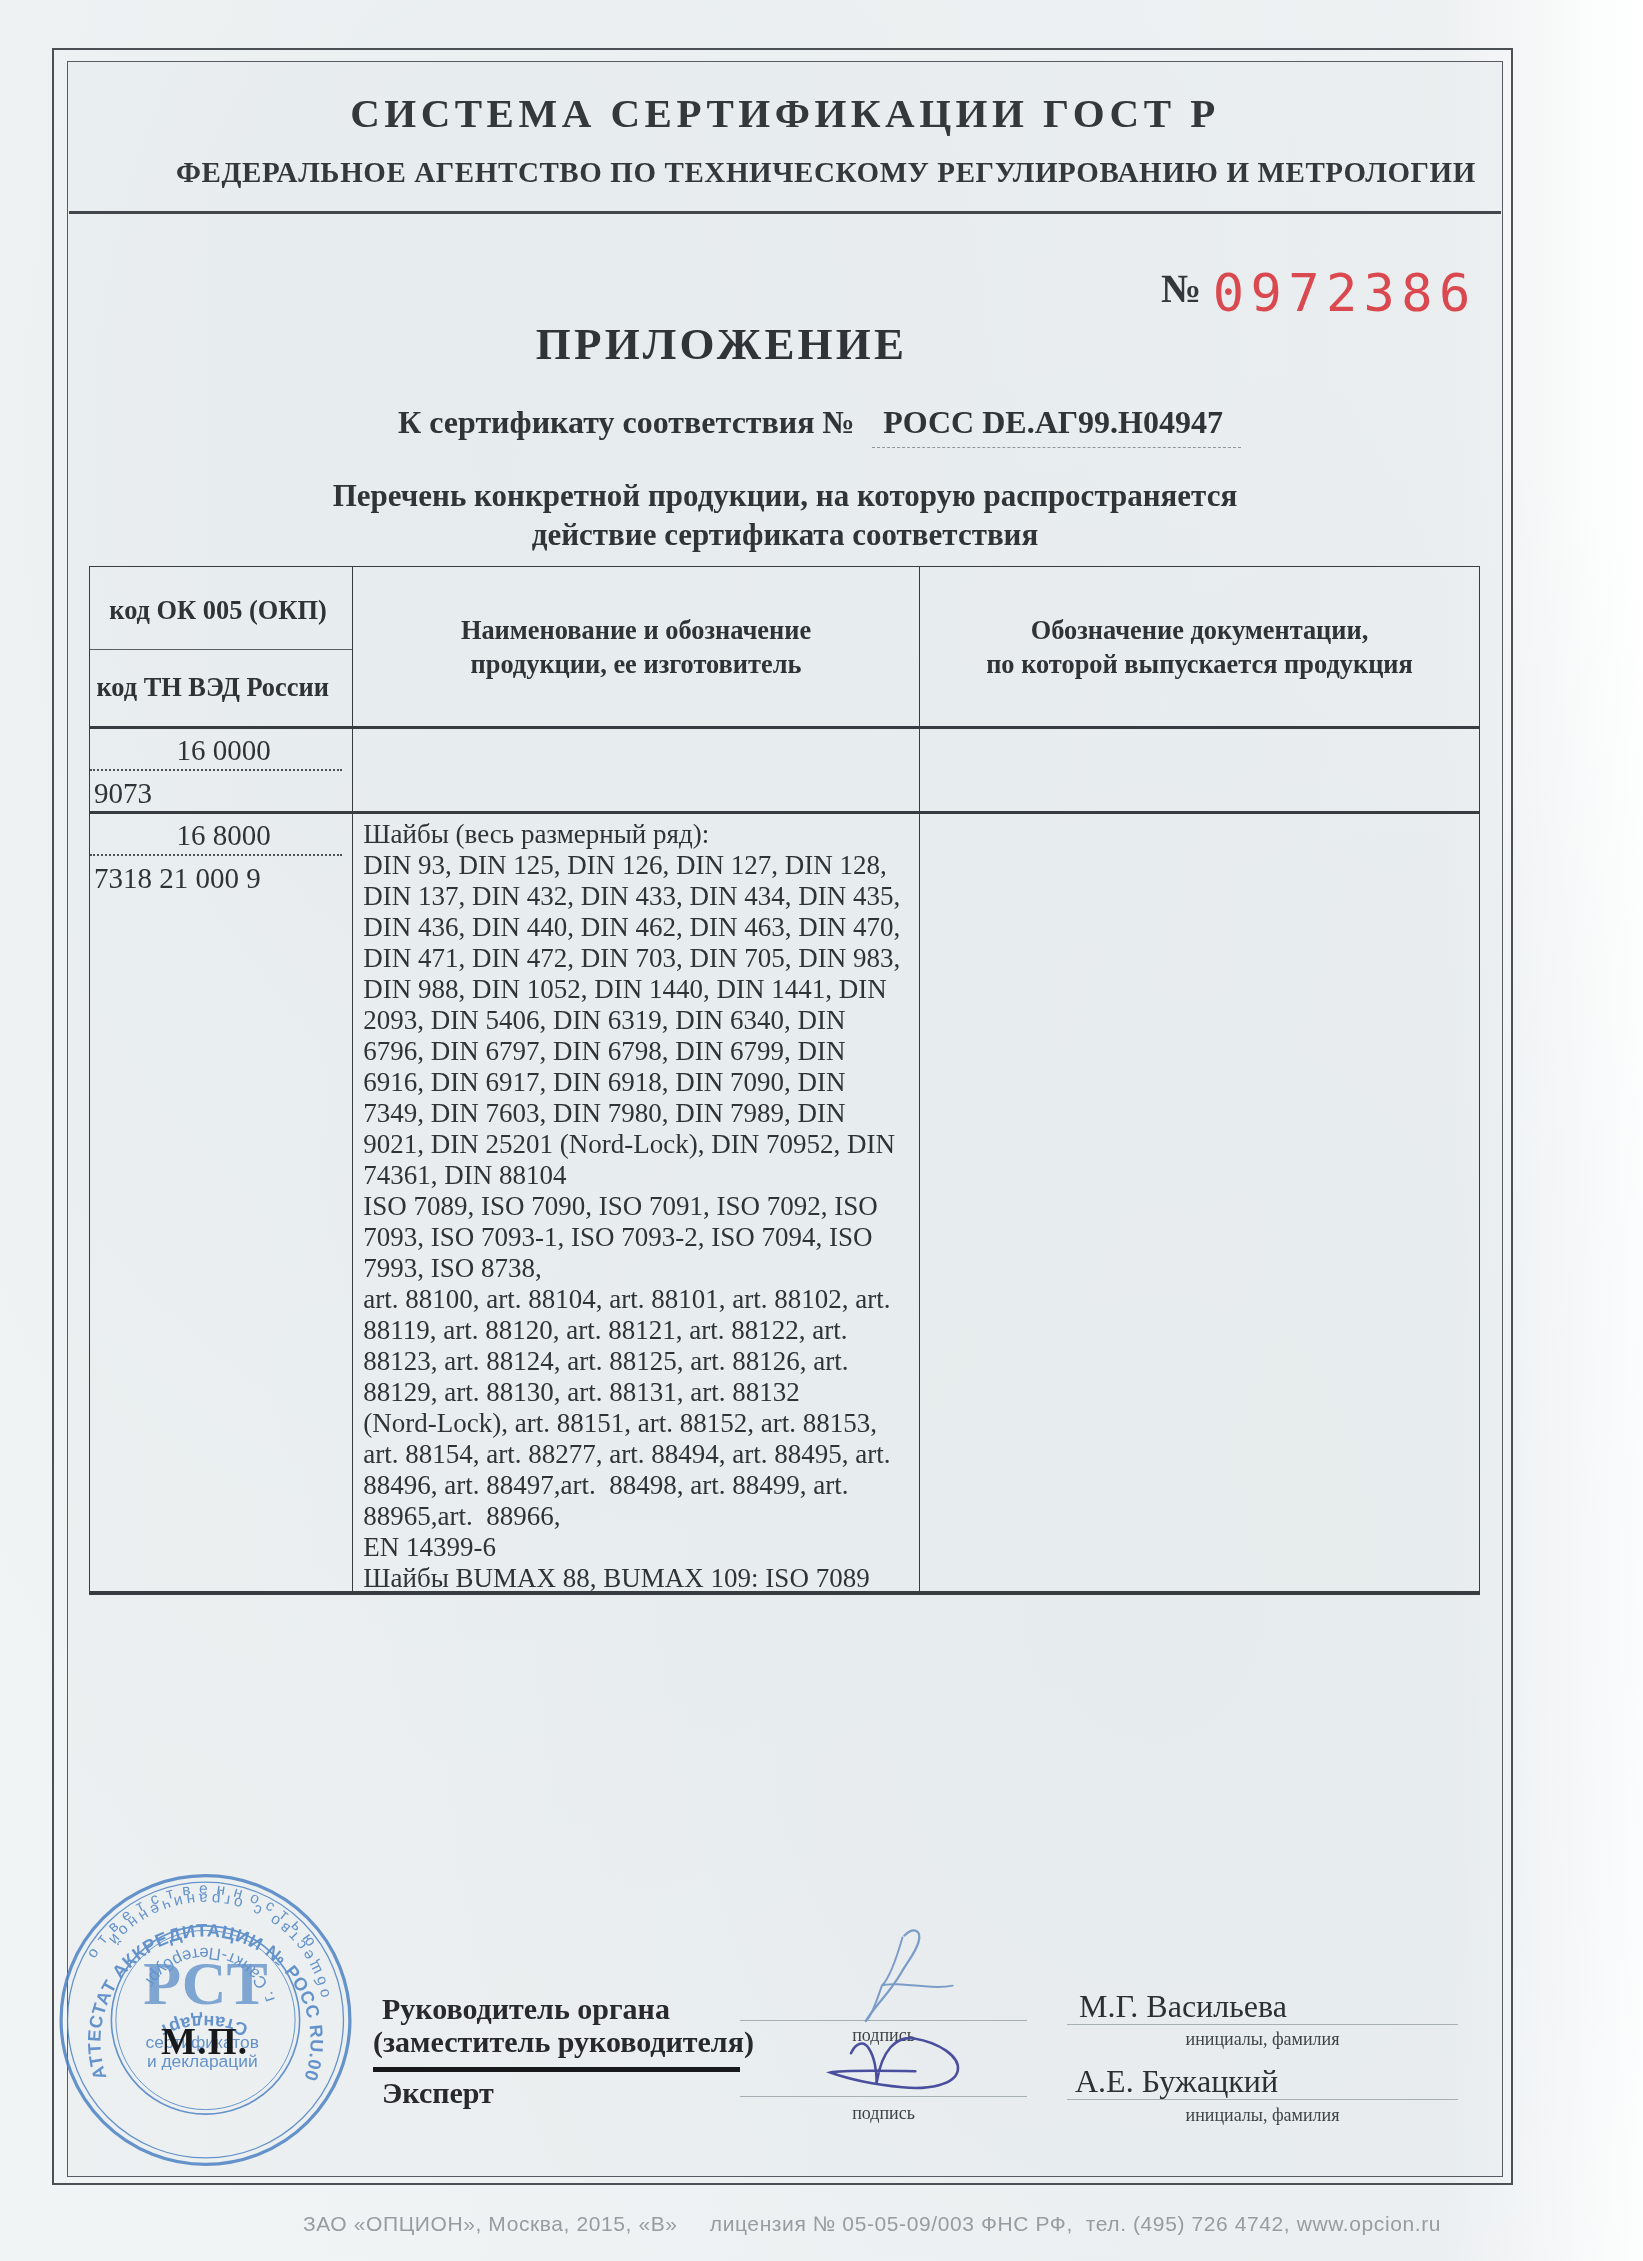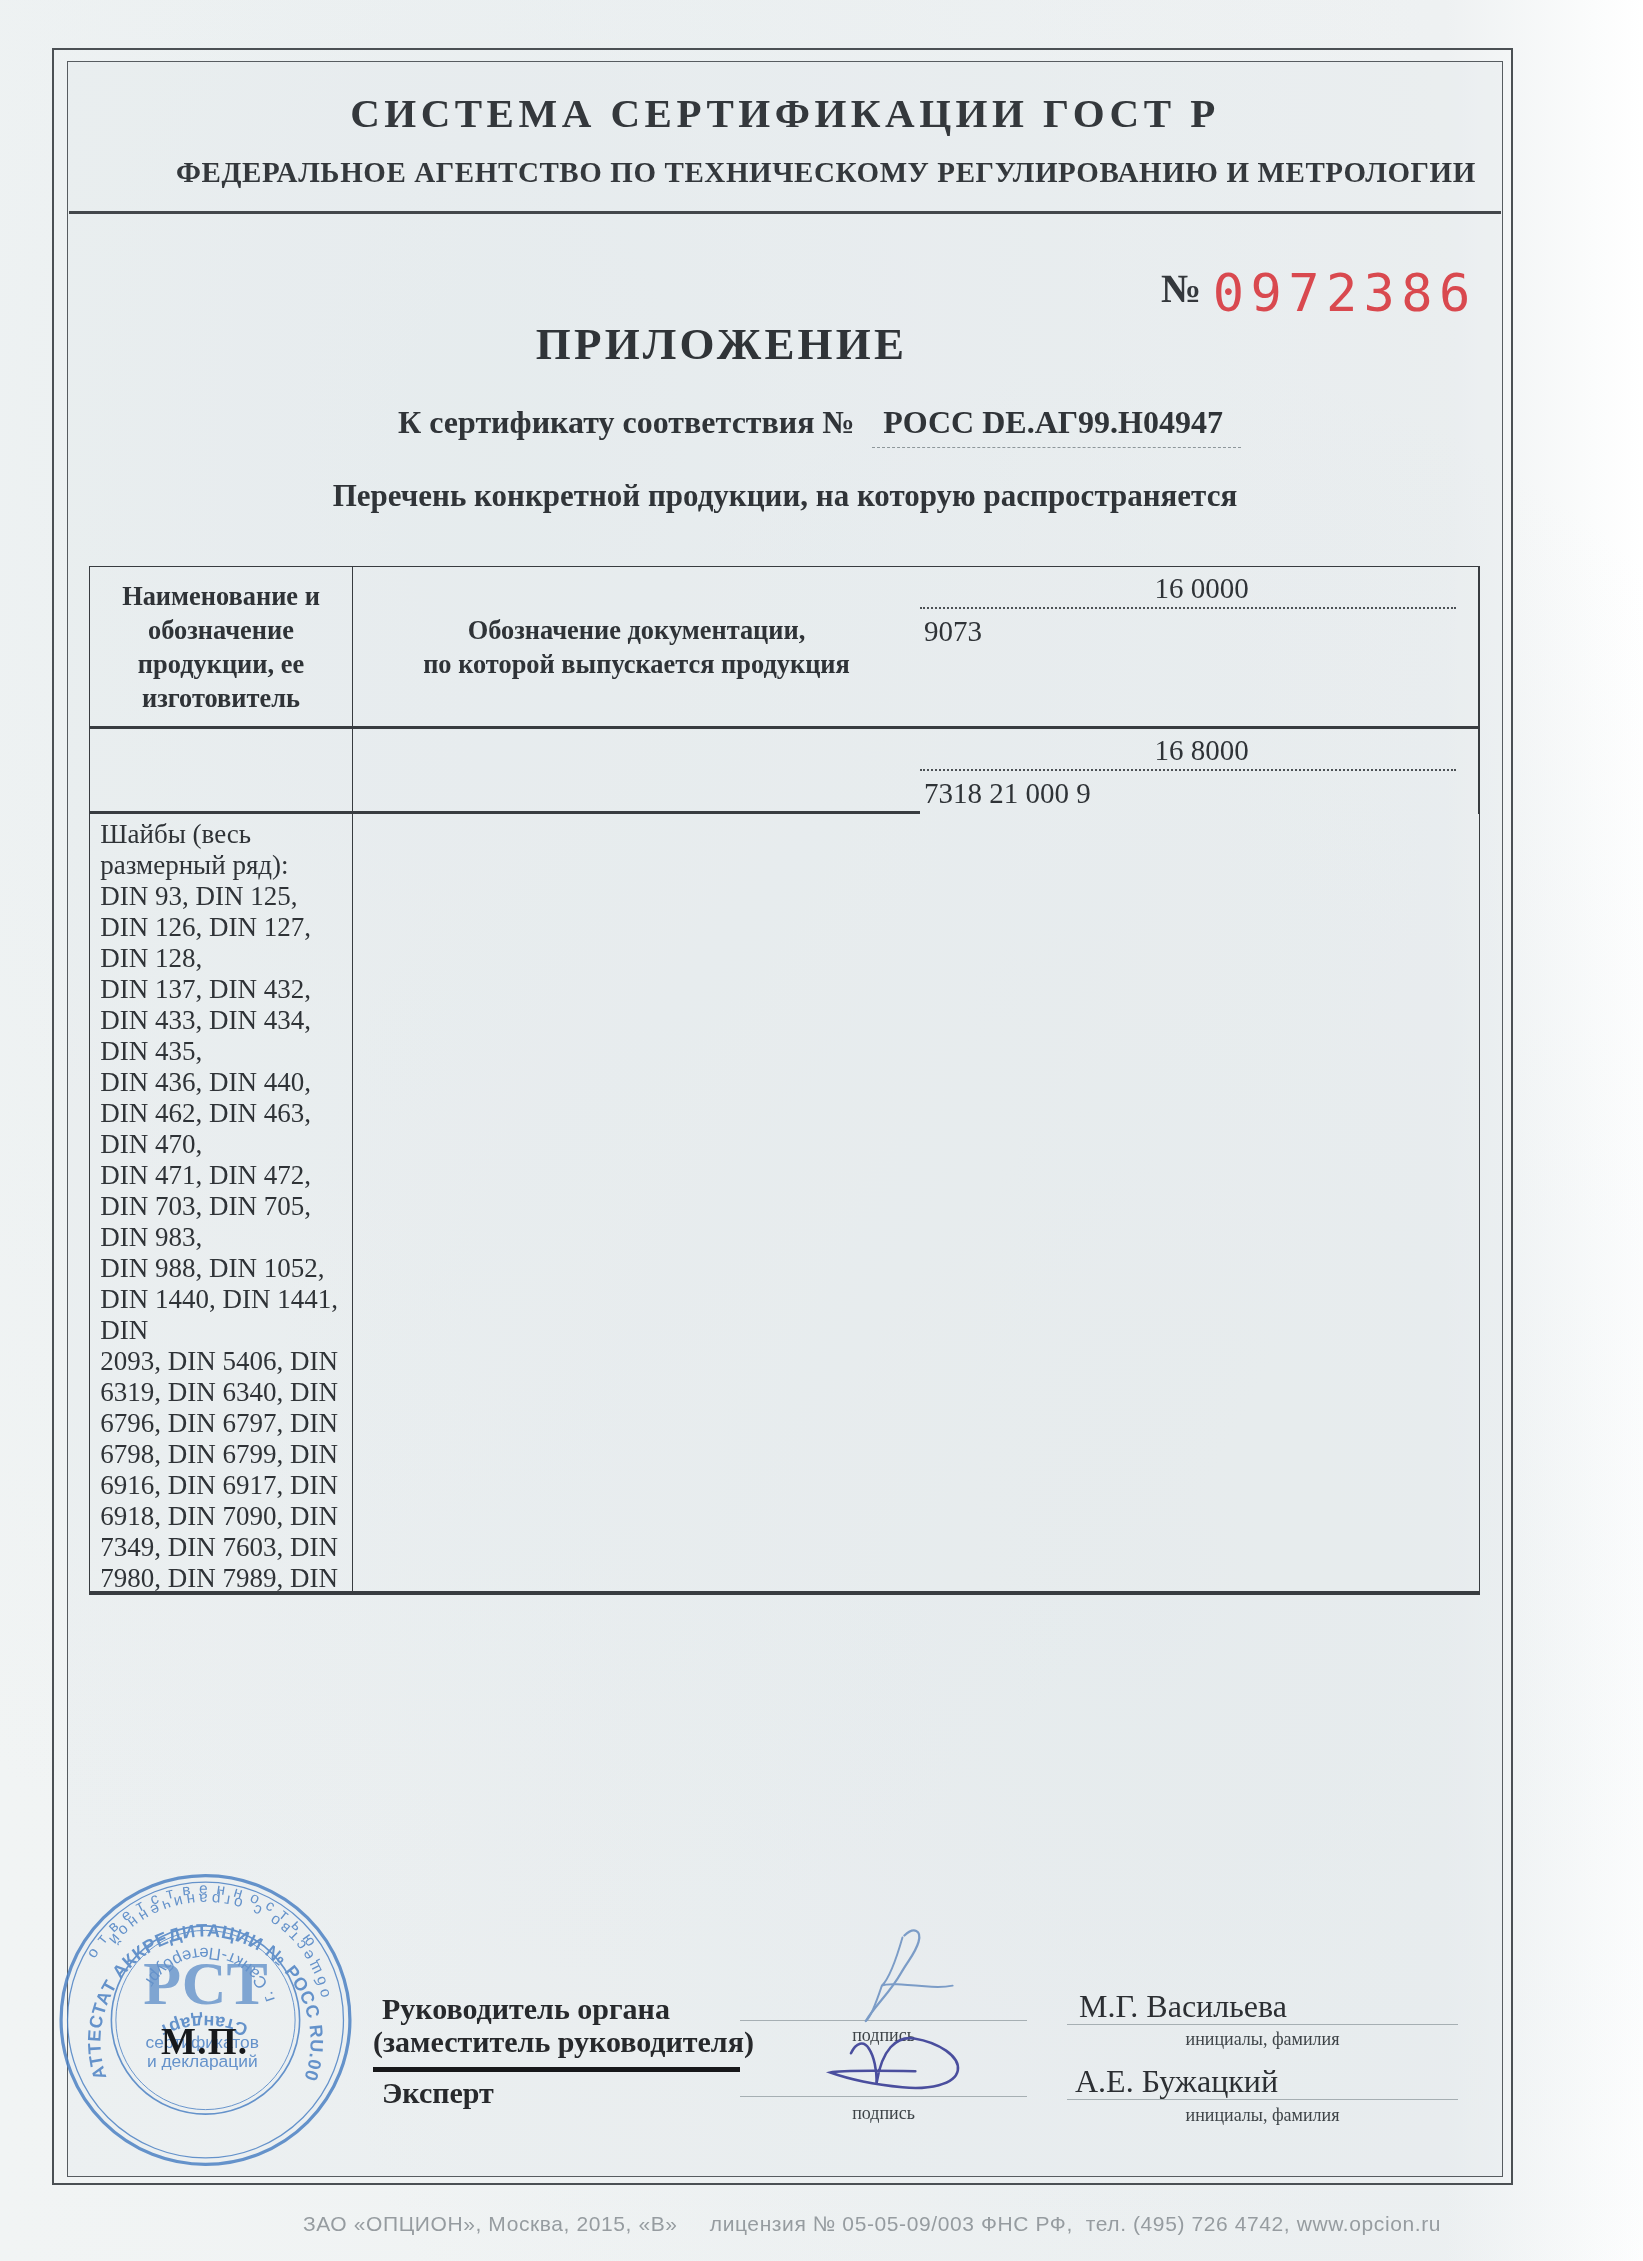--- a/index.html
+++ b/index.html
@@ -149,23 +149,29 @@
     <span class="num-value">0972386</span>
   </div>
 
   <div class="abs main-title center">ПРИЛОЖЕНИЕ</div>
 
   <div class="abs cert-line">
     <span>К сертификату соответствия №</span><span class="cert-no">РОСС DE.АГ99.Н04947</span>
   </div>
 
   <div class="abs list-caption l1 center">Перечень конкретной продукции,  на которую распространяется</div>
+  <div class="abs list-caption l2 center">действие сертификата соответствия</div>
 
   <div class="abs table">
 
+    <div class="cell hdr hdr-col1">
+      <div class="lbl1">код ОК 005 (ОКП)</div>
+      <div class="divider"></div>
+      <div class="lbl2">код ТН ВЭД России</div>
+    </div>
     <div class="cell hdr hdr-mid">
       <div>Наименование и обозначение</div>
       <div>продукции, ее изготовитель</div>
     </div>
     <div class="cell hdr last hdr-mid">
       <div>Обозначение документации,</div>
       <div>по которой выпускается продукция</div>
     </div>
 
     <div class="cell r1 code-cell">

